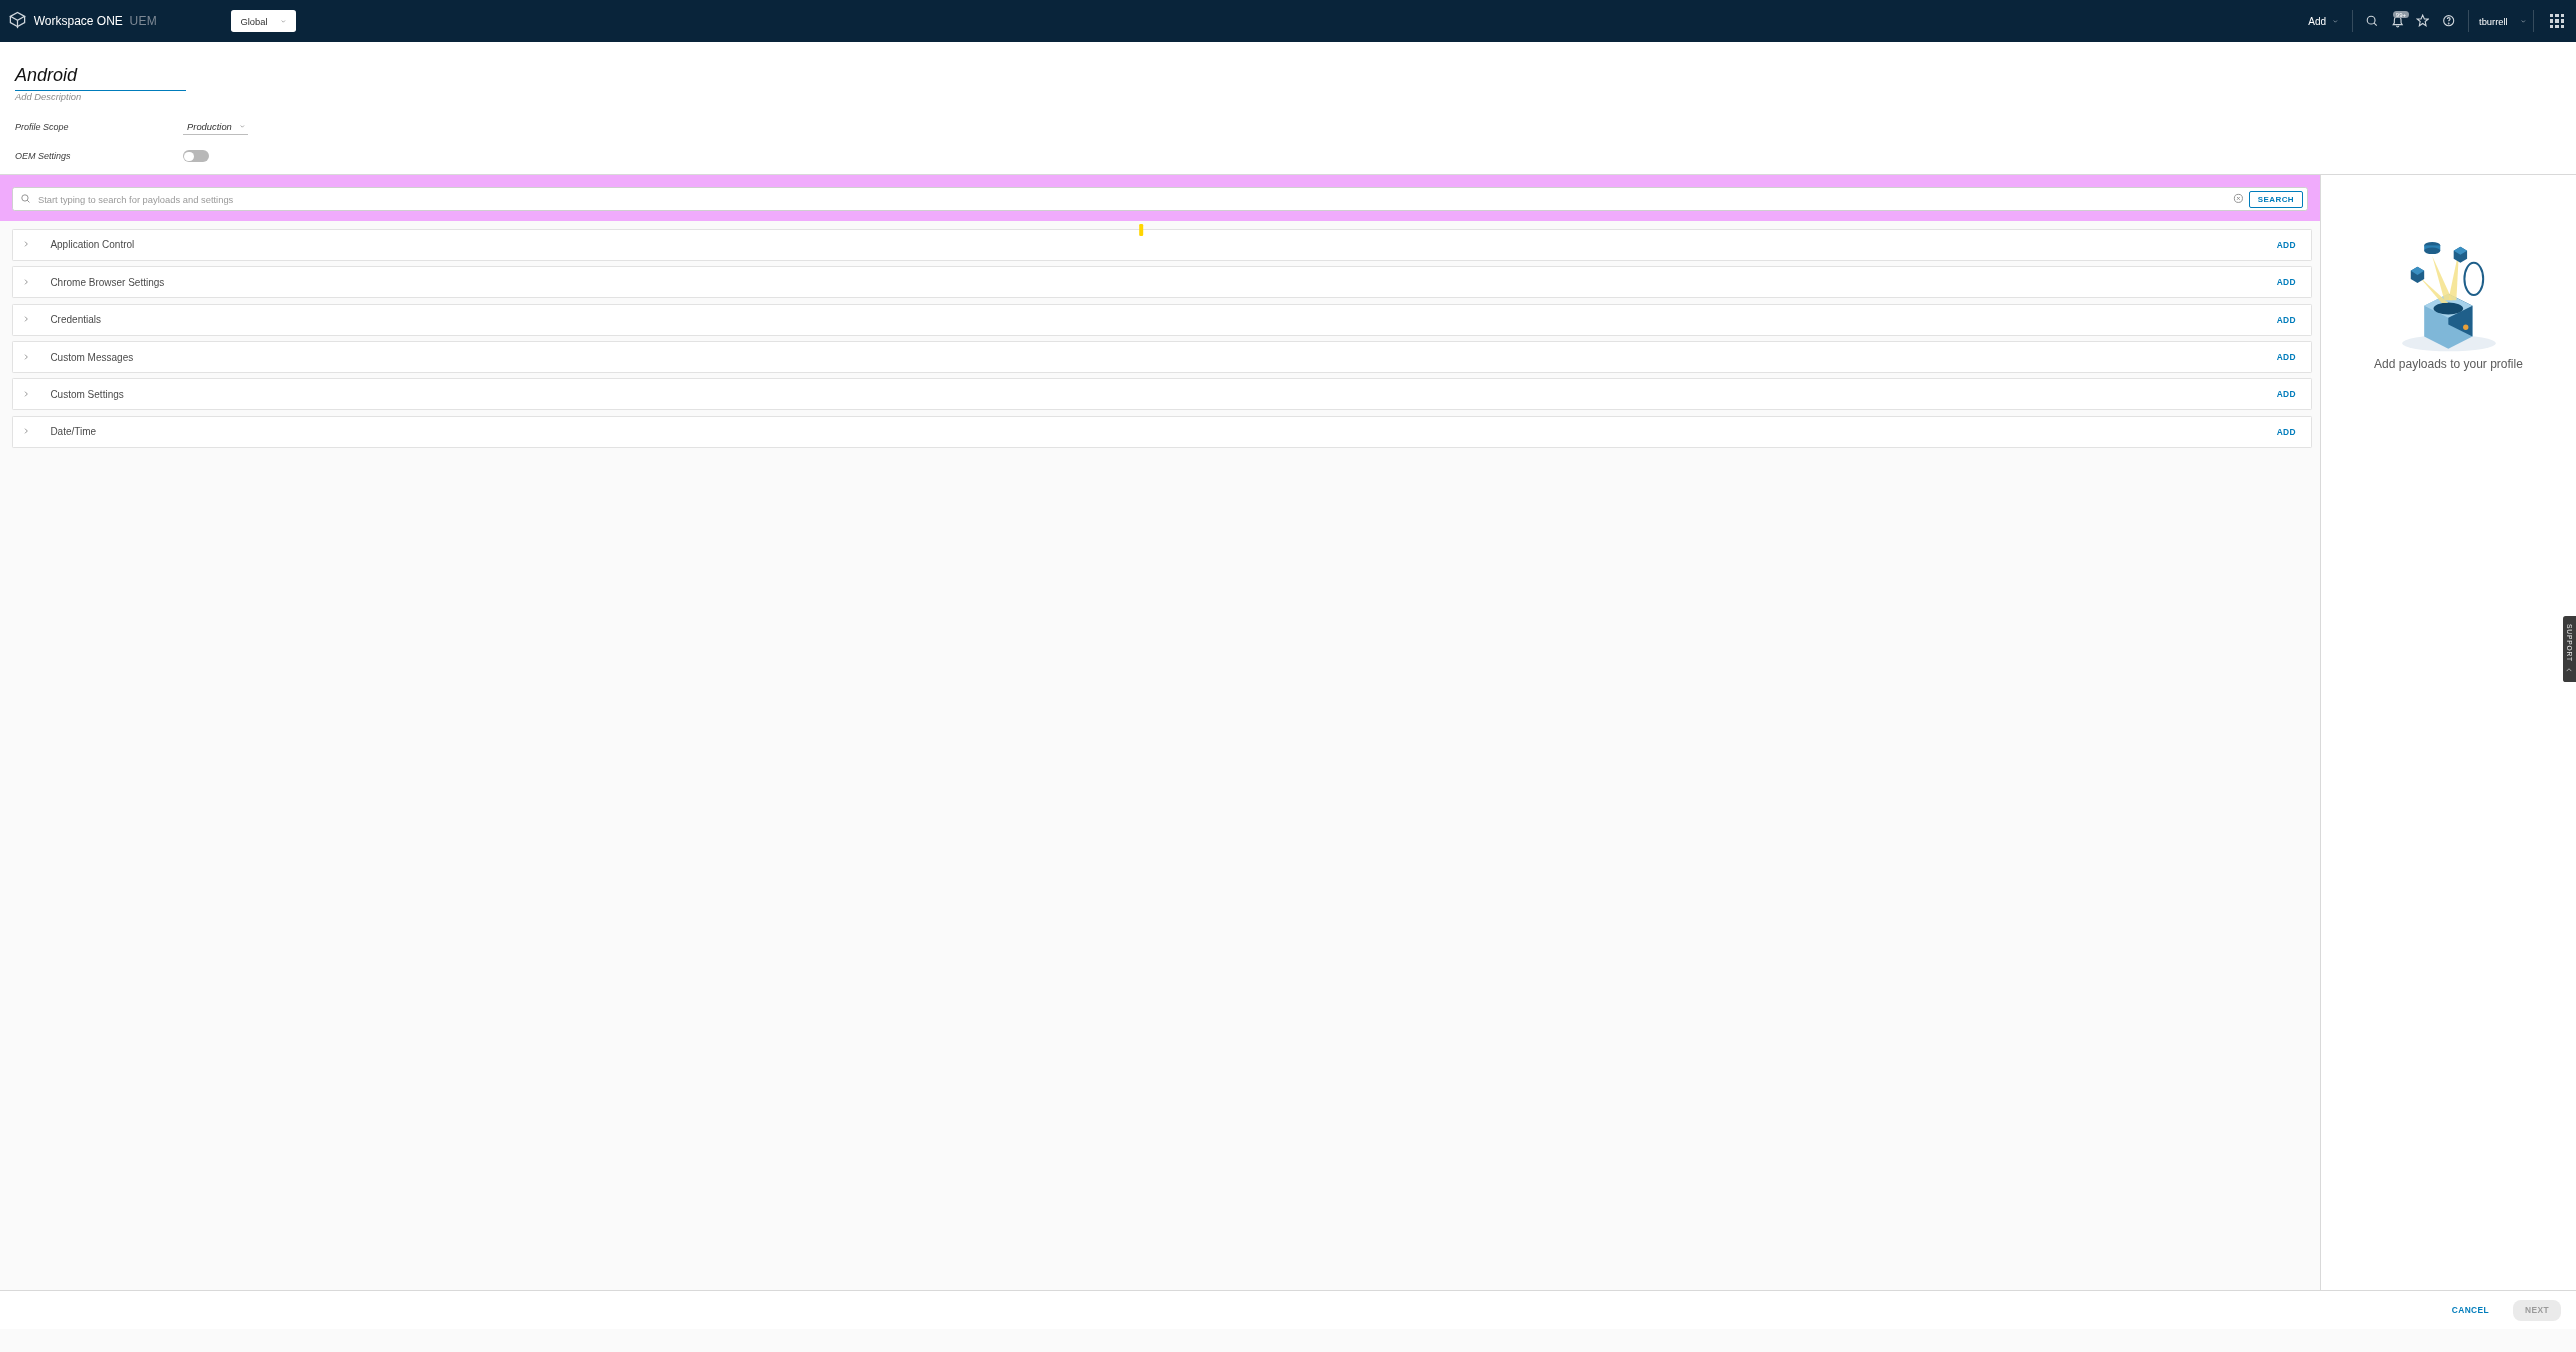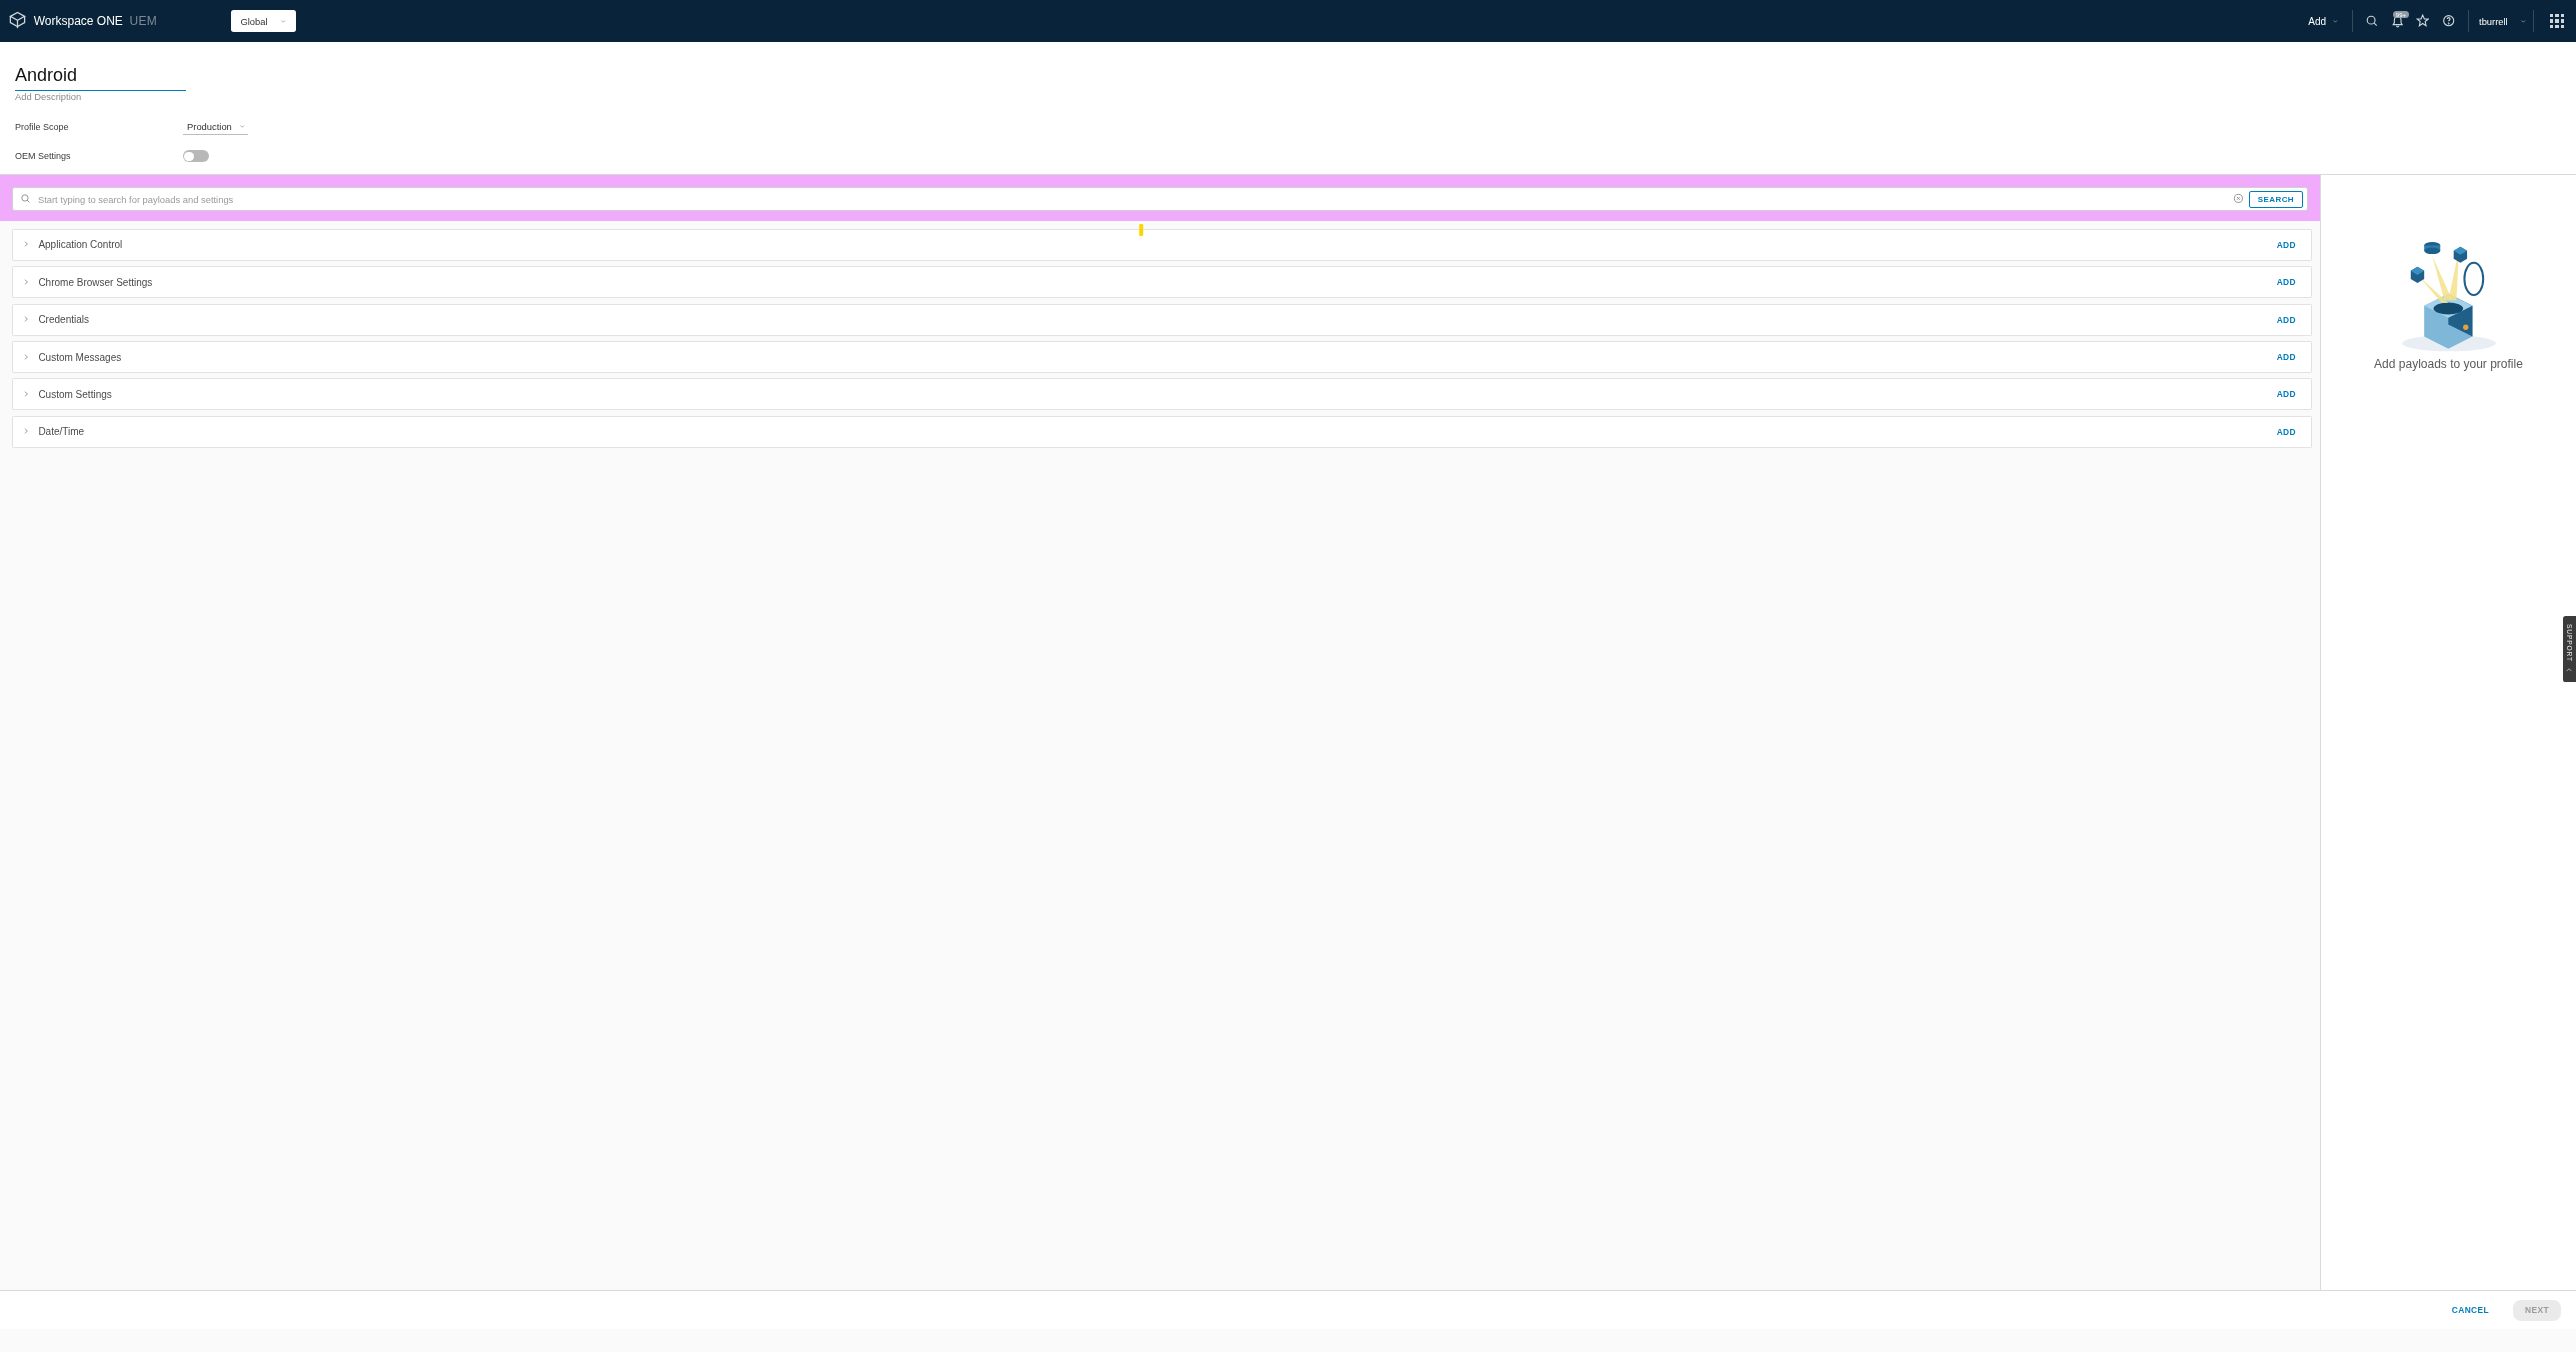--- a/index.html
+++ b/index.html
@@ -83,20 +83,21 @@
     margin-left: 9.4px;
     display: grid; grid-template-columns: repeat(3, 3.4px);
     grid-template-rows: repeat(3, 3.4px); gap: 2px; cursor: pointer;
   }
   .topnav .apps-grid span { background: #cfd6dc; width: 3.4px; height: 3.4px; }
 
   
   .page-head {
     padding: 23px 8px 8px 15px;
     background: #fff;
+    font-style: italic;
   }
   .page-title-wrap { display: inline-block; }
   .page-title {
     font-size: 18px;
     font-weight: 400;
     color: #111;
     padding-bottom: 4px;
     border-bottom: 1.3px solid var(--link-blue);
     display: inline-block;
     min-width: 171px;
@@ -206,21 +207,21 @@
   }
   .payload-scroll::-webkit-scrollbar { width: 8px; }
   .payload-scroll::-webkit-scrollbar-thumb { background: #c2c2c2; border-radius: 4px; }
   .payload-row {
     background: #fff;
     border: 0.7px solid #e2e2e2;
     border-radius: 1.3px;
     height: 32px;
     margin-bottom: 5.4px;
     display: flex; align-items: center;
-    padding: 0 15px 0 9.4px; gap: 8px;
+    padding: 0 15px 0 9.4px; gap: 20px;
   }
   .payload-row .chev { color: #606060; }
   .payload-row .name { font-size: 10px; color: #4a4a4a; flex: 1; }
   .payload-row .add-link {
     color: var(--link-blue);
     font-size: 8.4px;
     letter-spacing: 0.4px;
     font-weight: 600; cursor: pointer;
   }
 

